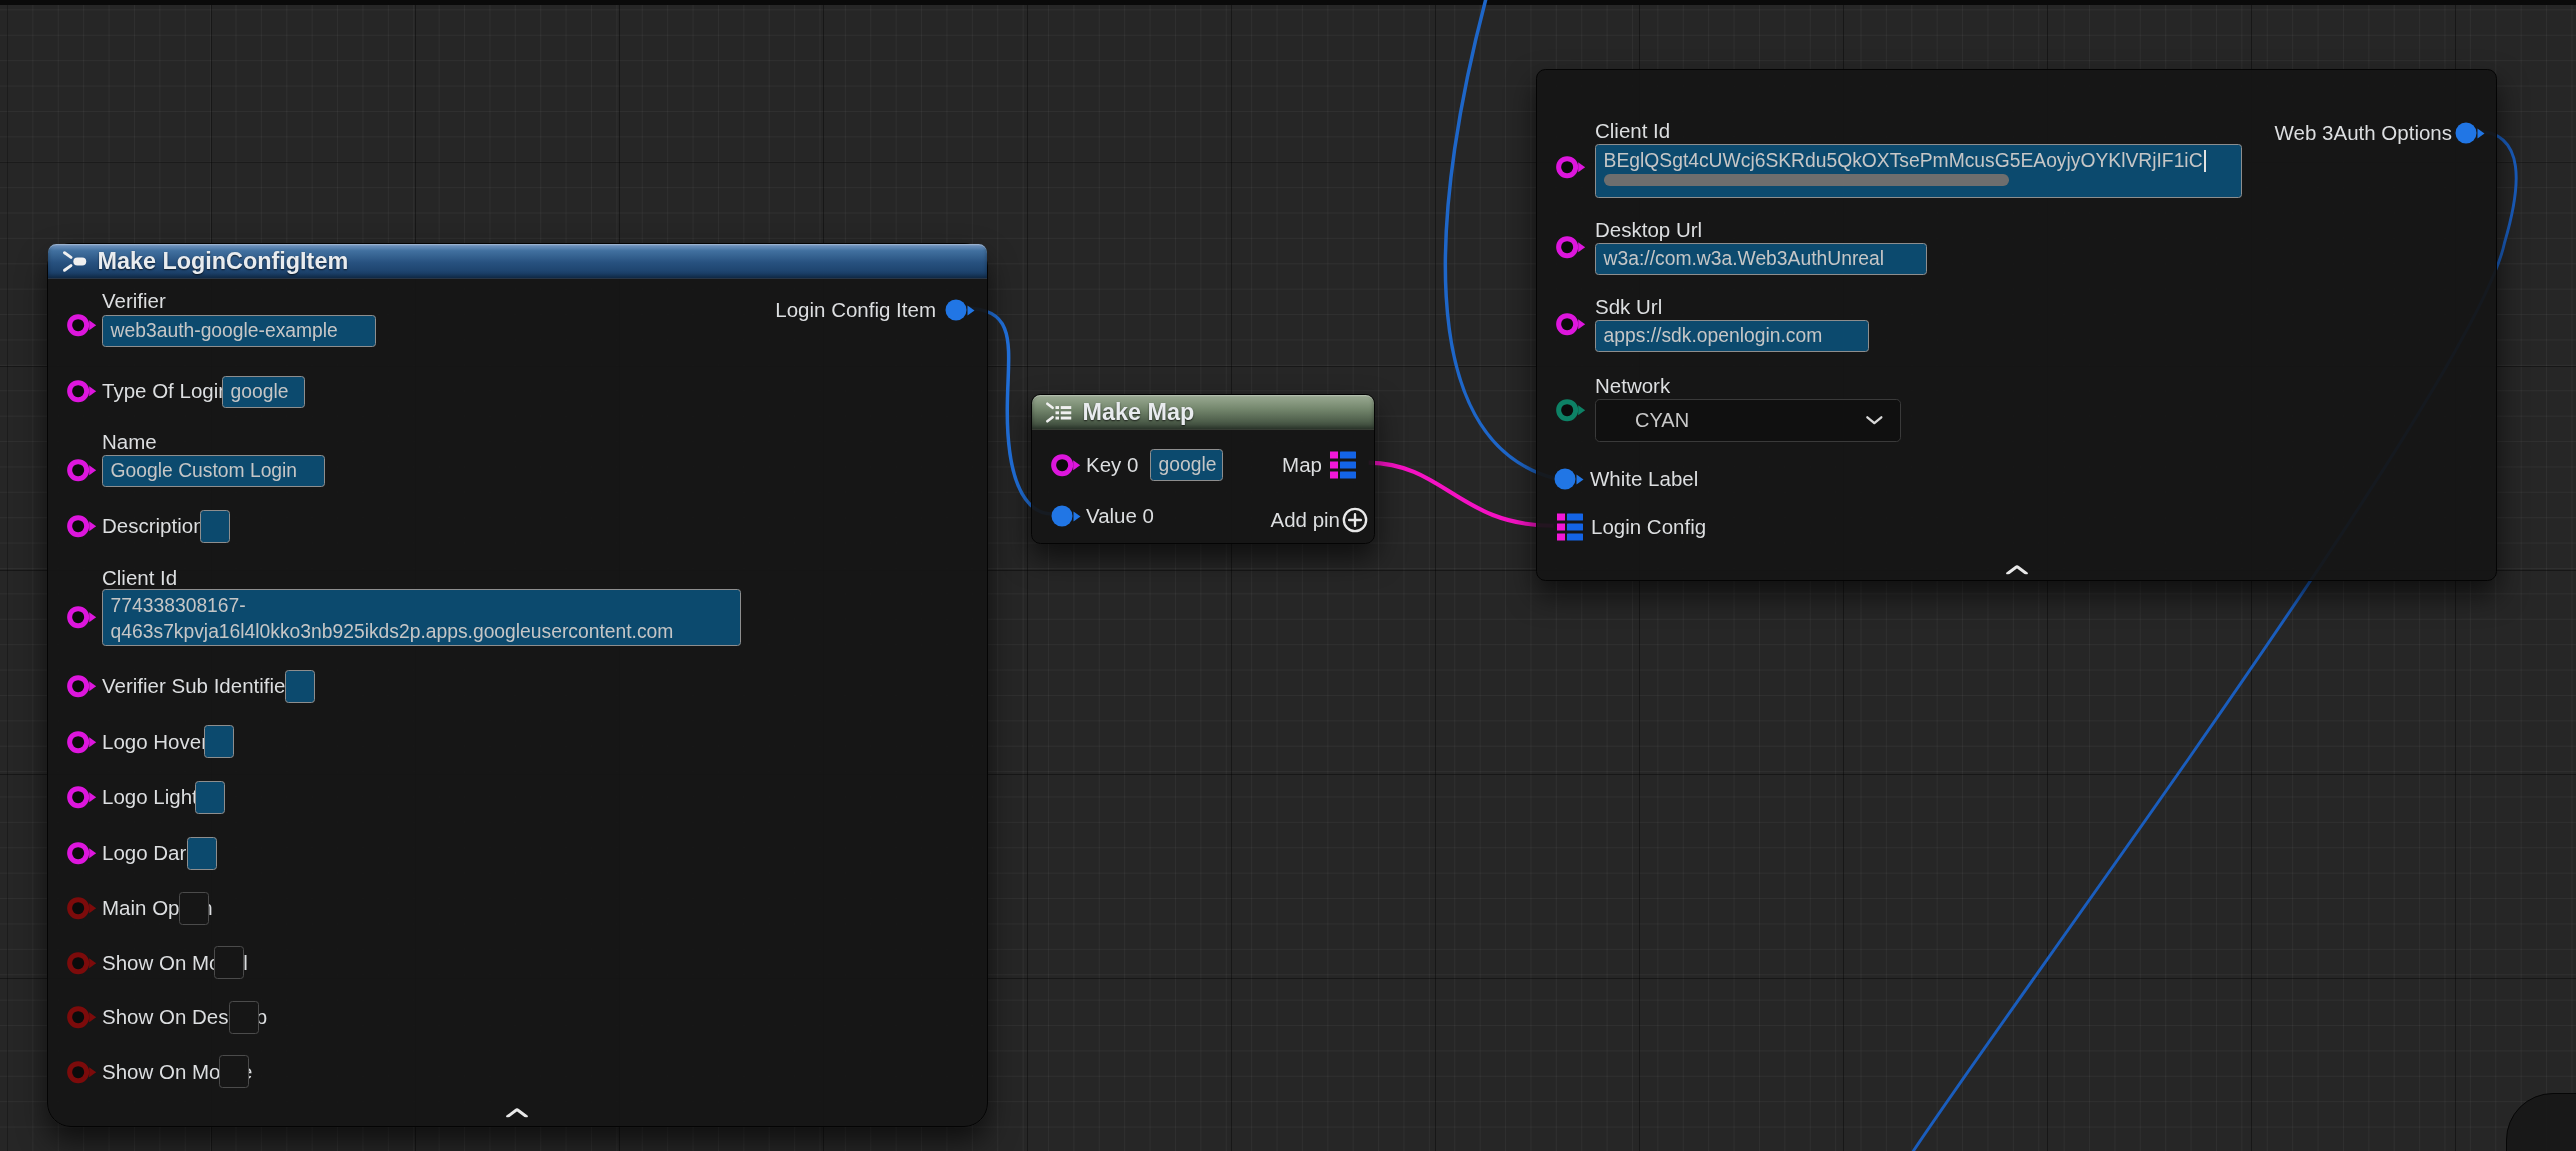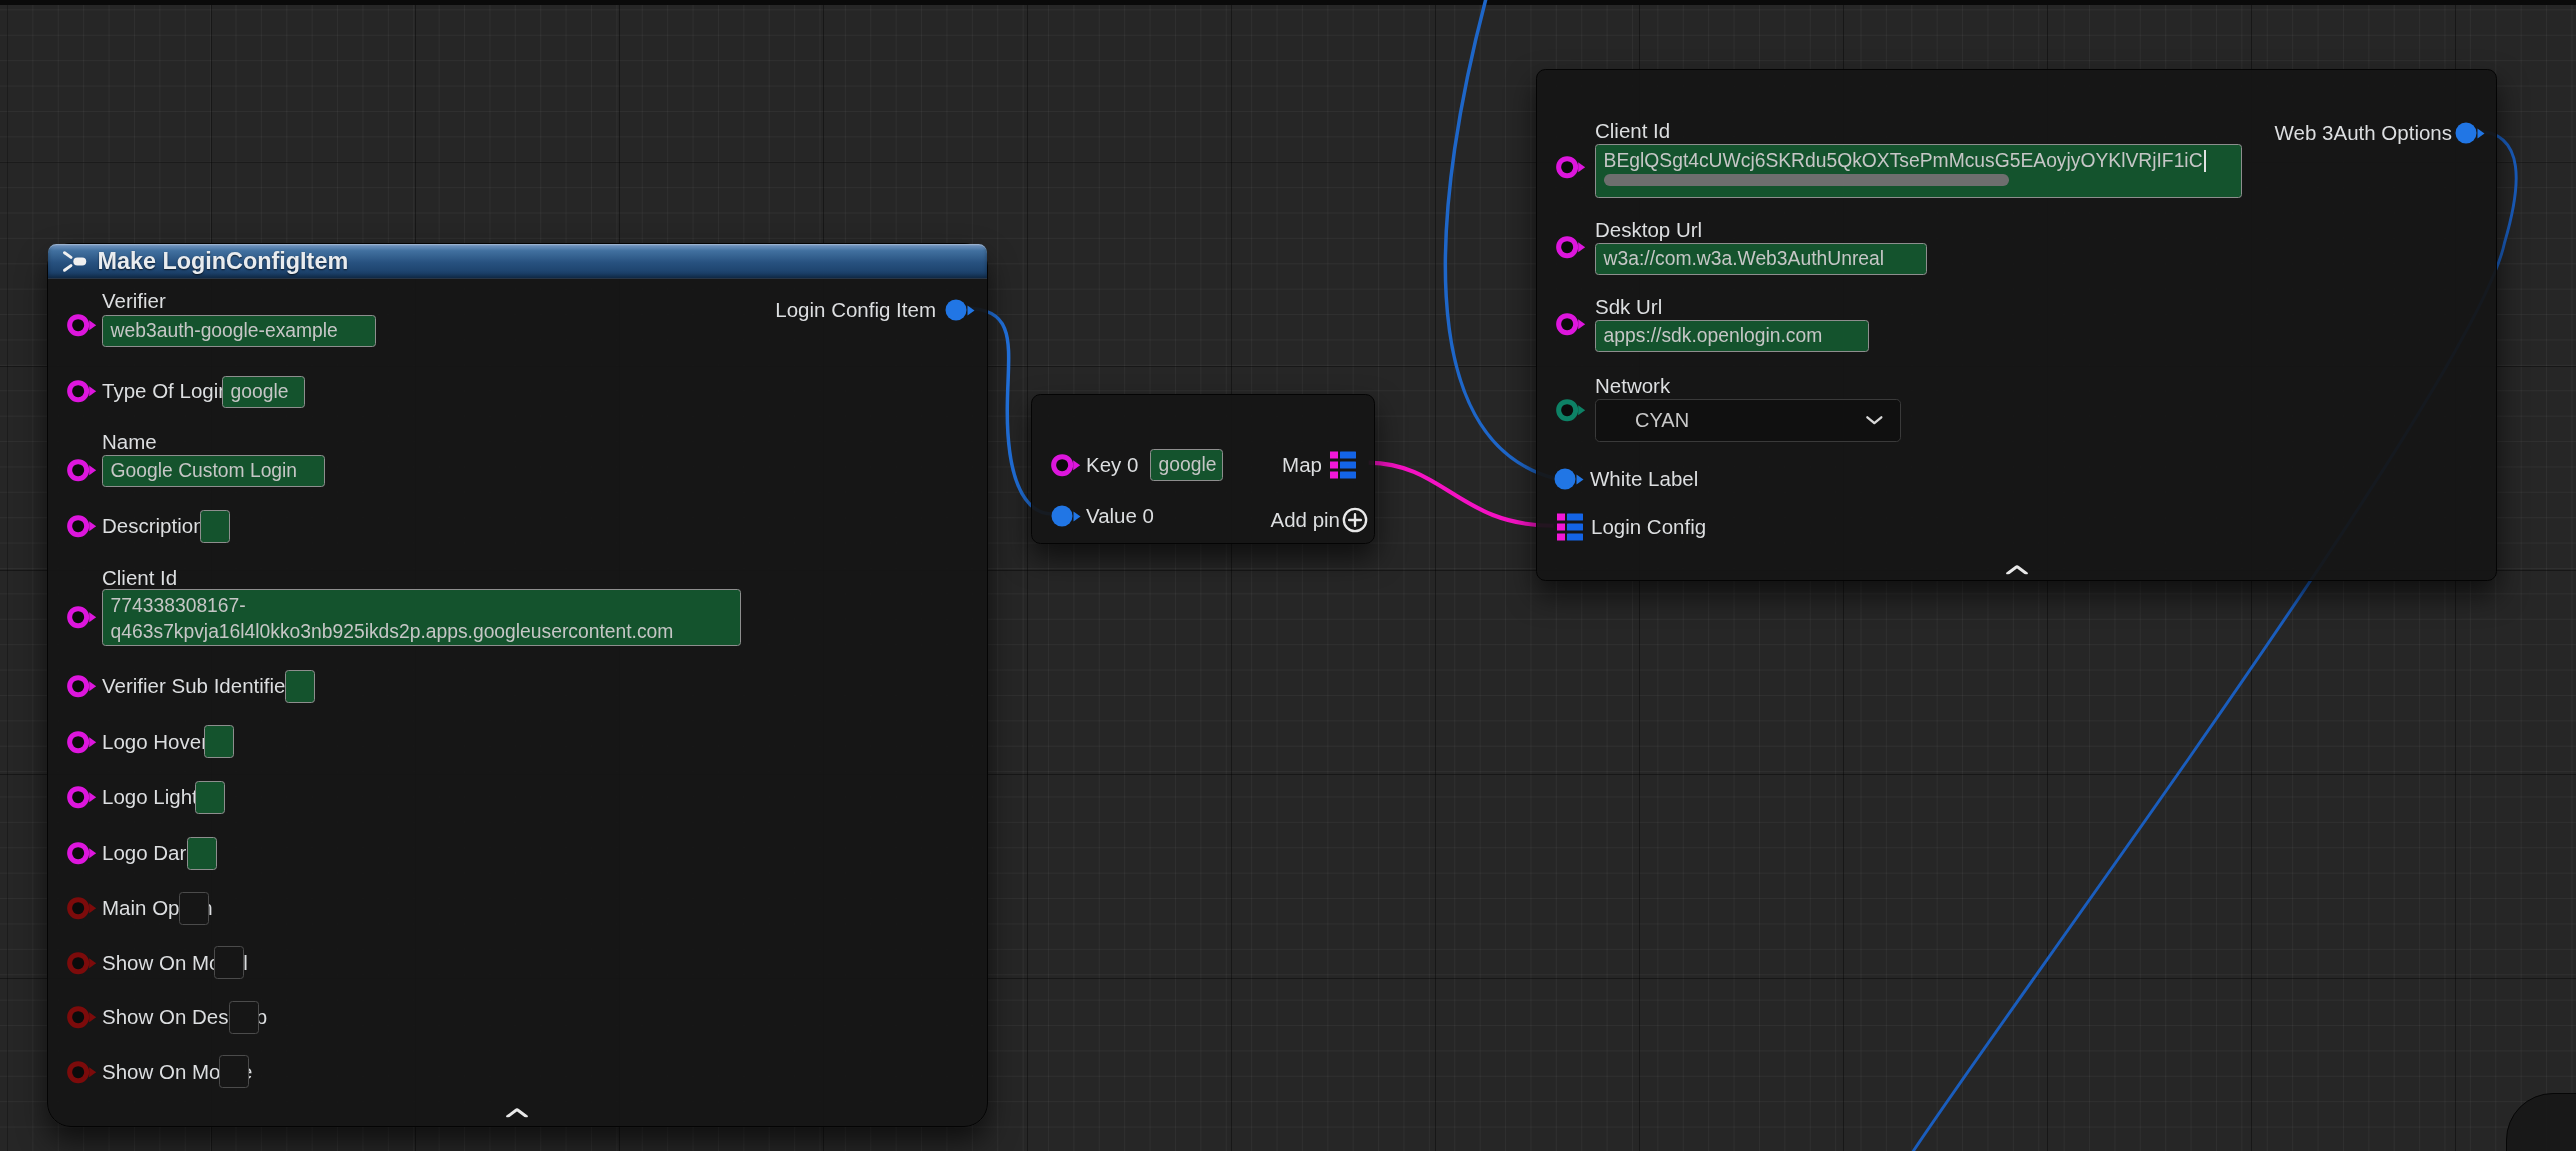--- a/index.html
+++ b/index.html
@@ -29,21 +29,21 @@
 
   .pin{position:absolute;transform:translate(-50%,-50%);}
   .pin .ring{width:11.7px;height:11.7px;border:5.3px solid;border-radius:50%;background:rgba(5,5,5,0.6);}
   .pin .fill{width:21px;height:21px;border-radius:50%;}
   .pin .arrow{position:absolute;left:100%;top:50%;transform:translateY(-50%);
         width:0;height:0;border:5.3px solid transparent;border-left-width:7px;margin-left:0.6px;}
 
   .plabel{position:absolute;font-size:20.5px;color:#dcdee0;white-space:nowrap;transform:translateY(-50%);}
   .plabel.ralign{transform:translate(-100%,-50%);}
 
-  .tbox{position:absolute;background:#14532d;border:1.8px solid #8e8e8e;border-radius:3.5px;
+  .tbox{position:absolute;background:#0c4a6e;border:1.8px solid #8e8e8e;border-radius:3.5px;
         color:#c6c6c6;font-size:19.3px;display:flex;align-items:center;padding:0 7.6px;
         box-sizing:border-box;white-space:nowrap;overflow:hidden;}
   .tbox.multiline{display:block;padding-top:2.9px;line-height:26px;}
   .tbox.dim{border-color:#4b4b4b;background:#161616;}
 
   .dropdown{position:absolute;background:#101010;border:1.2px solid #3a3a3a;border-radius:4.7px;
         color:#c9c9c9;font-size:20px;display:flex;align-items:center;justify-content:space-between;
         padding:0 16.4px 0 26px;box-sizing:border-box;}
 
   .mapicon{position:absolute;width:26px;height:27px;display:flex;flex-direction:column;justify-content:space-between;transform:translateY(-50%);}
@@ -192,20 +192,35 @@
     <div class="tbox dim" style="left:171px;top:811px;width:30px;height:33px;"></div>
 
     <div class="chev-btn" style="left:469px;top:869px;">
       <svg width="23.4" height="9.4" viewBox="0 0 40 16">
         <path d="M4 14 L20 2 L36 14" stroke="#e8e8e8" stroke-width="5" fill="none" stroke-linecap="round" stroke-linejoin="round"></path>
       </svg>
     </div>
   </div>
 
   <div class="node" style="left:1031px;top:394px;width:342px;height:148px;">
+    <div class="node-header hdr-green">
+      <svg width="28" height="27" viewBox="0 0 48 46">
+        <path d="M4 8 L13 15" stroke="#f0f0f0" stroke-width="4.5" stroke-linecap="round" fill="none"></path>
+        <path d="M4 38 L13 31" stroke="#f0f0f0" stroke-width="4.5" stroke-linecap="round" fill="none"></path>
+        <g fill="#f0f0f0">
+          <rect x="18" y="12" width="6" height="5"></rect>
+            <rect x="27" y="12" width="18" height="5"></rect>
+          <rect x="18" y="21" width="6" height="5"></rect>
+            <rect x="27" y="21" width="18" height="5"></rect>
+          <rect x="18" y="30" width="6" height="5"></rect>
+            <rect x="27" y="30" width="18" height="5"></rect>
+        </g>
+      </svg>
+      <div class="node-title">Make Map</div>
+    </div>
 
     <div class="pin" style="left:30px;top:70px;">
       <div class="ring" style="border-color:#dd16dd;"></div>
       <div class="arrow" style="border-left-color:#dd16dd;"></div>
     </div>
     <div class="plabel" style="left:54px;top:70px;">Key 0</div>
     <div class="tbox" style="left:118px;top:54px;width:73px;height:32px;">
       <span>google</span>
     </div>
 

